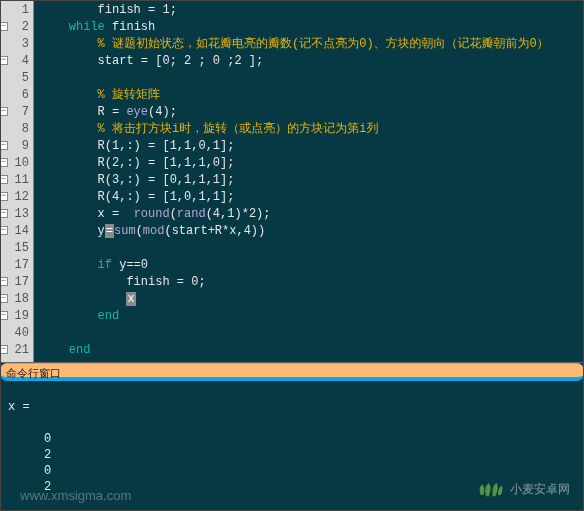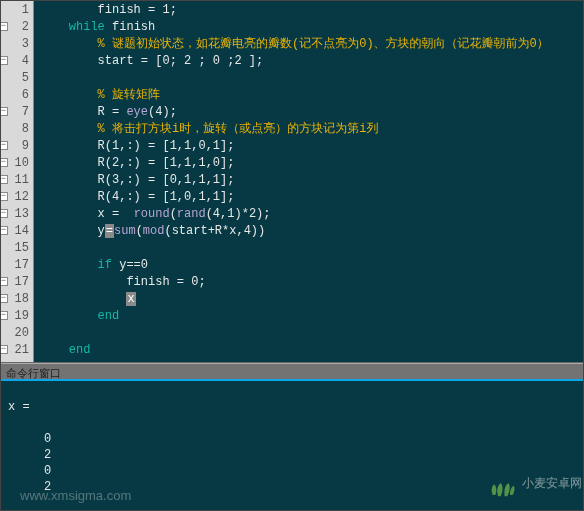--- a/index.html
+++ b/index.html
@@ -9,25 +9,25 @@
   .gutter .ln { height: 17px; position: relative; }
   .fold { display: inline-block; width: 9px; height: 9px; border: 1px solid #888; background: #fff; color: #666; font-size: 9px; line-height: 7px; text-align: center; position: absolute; left: -1px; top: 3px; }
   .code { flex: 1; padding: 2px 0 0 6px; line-height: 17px; color: #e8e8e8; white-space: pre; overflow: hidden; }
   .codeline { height: 17px; }
   .kw { color: #14b8a6; }
   .cm { color: #eab308; }
   .op { color: #e8e8e8; }
   .fn { color: #b9a5d6; font-family: Liberation Mono, monospace; }
   .num { color: #e8e8e8; }
   .hl { background: #8a8a8a; color: #fff; padding: 0 1px; }
-  .cmd-title { background: #737373; color: #222; font-family: "Microsoft YaHei", sans-serif; font-size: 11px; padding: 2px 6px; border-top: 1px solid #aaa; border-bottom: 2px solid #0ea5e9; height: 18px; }
+  .cmd-title { background: #fdba74; color: #222; font-family: "Microsoft YaHei", sans-serif; font-size: 11px; padding: 2px 6px; border-top: 1px solid #aaa; border-bottom: 4px solid #0ea5e9; height: 18px; border-radius: 7px; }
   .cmd-pane { background: #063943; color: #e8e8e8; padding: 2px 8px; line-height: 16px; white-space: pre; font-size: 12px; height: 112px; }
   .watermarks { position: absolute; bottom: 6px; left: 0; width: 584px; pointer-events: none; }
   .wm-left { position: absolute; left: 20px; bottom: 2px; font-family: "Microsoft YaHei", sans-serif; font-size: 13px; color: rgba(230,230,230,0.35); }
-  .wm-right { position: absolute; right: 2px; bottom: 2px; display: flex; align-items: flex-start; gap: 4px; }
+  .wm-right { position: absolute; right: 14px; bottom: 2px; display: flex; align-items: center; gap: 4px; }
   .wm-right-text { font-family: "Microsoft YaHei", sans-serif; font-size: 12px; color: rgba(230,230,230,0.55); }
   .leaf-icon svg { width: 32px; height: 24px; opacity: 0.65; }
   .frame-border { position: absolute; inset: 0; border: 1px solid #444; pointer-events: none; }
 </style>
 </head>
 <body>
 
 <div class="editor-pane">
   <div class="gutter" id="gutter">
       <div class="ln">1</div>
@@ -42,21 +42,21 @@
       <div class="ln">10<span class="fold">−</span></div>
       <div class="ln">11<span class="fold">−</span></div>
       <div class="ln">12<span class="fold">−</span></div>
       <div class="ln">13<span class="fold">−</span></div>
       <div class="ln">14<span class="fold">−</span></div>
       <div class="ln">15</div>
       <div class="ln">17</div>
       <div class="ln">17<span class="fold">−</span></div>
       <div class="ln">18<span class="fold">−</span></div>
       <div class="ln">19<span class="fold">−</span></div>
-      <div class="ln">20</div>
+      <div class="ln">40</div>
       <div class="ln">21<span class="fold">−</span></div>
     </div>
   <div class="code" id="code"><div class="codeline">        <span class="op">finish = </span><span class="num">1</span><span class="op">;</span></div><div class="codeline">    <span class="kw">while </span><span class="op">finish</span></div><div class="codeline">        <span class="cm">% 谜题初始状态，如花瓣电亮的瓣数(记不点亮为0)、方块的朝向（记花瓣朝前为0）</span></div><div class="codeline">        <span class="op">start = [</span><span class="num">0</span><span class="op">; </span><span class="num">2</span><span class="op"> ; </span><span class="num">0</span><span class="op"> ;</span><span class="num">2</span><span class="op"> ];</span></div><div class="codeline">        </div><div class="codeline">        <span class="cm">% 旋转矩阵</span></div><div class="codeline">        <span class="op">R = </span><span class="fn">eye</span><span class="op">(</span><span class="num">4</span><span class="op">);</span></div><div class="codeline">        <span class="cm">% 将击打方块i时，旋转（或点亮）的方块记为第i列</span></div><div class="codeline">        <span class="op">R(</span><span class="num">1</span><span class="op">,:) = [</span><span class="num">1</span><span class="op">,</span><span class="num">1</span><span class="op">,</span><span class="num">0</span><span class="op">,</span><span class="num">1</span><span class="op">];</span></div><div class="codeline">        <span class="op">R(</span><span class="num">2</span><span class="op">,:) = [</span><span class="num">1</span><span class="op">,</span><span class="num">1</span><span class="op">,</span><span class="num">1</span><span class="op">,</span><span class="num">0</span><span class="op">];</span></div><div class="codeline">        <span class="op">R(</span><span class="num">3</span><span class="op">,:) = [</span><span class="num">0</span><span class="op">,</span><span class="num">1</span><span class="op">,</span><span class="num">1</span><span class="op">,</span><span class="num">1</span><span class="op">];</span></div><div class="codeline">        <span class="op">R(</span><span class="num">4</span><span class="op">,:) = [</span><span class="num">1</span><span class="op">,</span><span class="num">0</span><span class="op">,</span><span class="num">1</span><span class="op">,</span><span class="num">1</span><span class="op">];</span></div><div class="codeline">        <span class="op">x =  </span><span class="fn">round</span><span class="op">(</span><span class="fn">rand</span><span class="op">(</span><span class="num">4</span><span class="op">,</span><span class="num">1</span><span class="op">)*</span><span class="num">2</span><span class="op">);</span></div><div class="codeline">        <span class="op">y</span><span class="hl">=</span><span class="fn">sum</span><span class="op">(</span><span class="fn">mod</span><span class="op">(start+R*x,</span><span class="num">4</span><span class="op">))</span></div><div class="codeline">        </div><div class="codeline">        <span class="kw">if </span><span class="op">y==</span><span class="num">0</span></div><div class="codeline">            <span class="op">finish = </span><span class="num">0</span><span class="op">;</span></div><div class="codeline">            <span class="hl">x</span></div><div class="codeline">        <span class="kw">end</span></div><div class="codeline">        </div><div class="codeline">    <span class="kw">end</span></div></div>
 </div>
 
 <div class="cmd-title">命令行窗口</div>
 
 <div class="cmd-pane" id="cmd">
 x =
 

